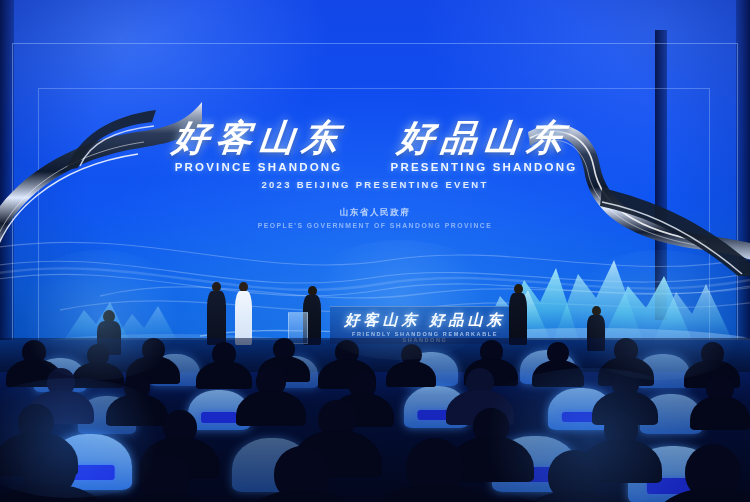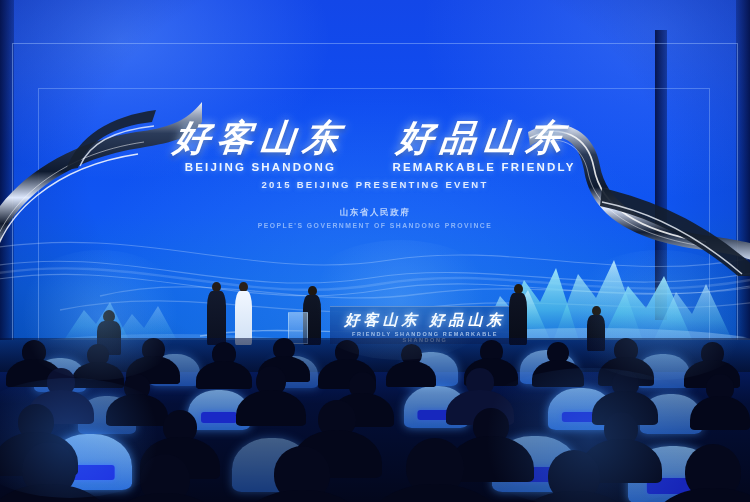--- a/index.html
+++ b/index.html
@@ -247,28 +247,28 @@
 
   <svg class="ribbon" style="left:600px;top:180px;" width="170" height="110" viewBox="0 0 170 110">
     <path d="M0,26 C 48,36 96,60 138,96 L 164,96 C 120,52 64,22 2,8 Z" fill="#131d2d" opacity=".92"></path>
     <path d="M2,22 C 52,32 100,58 142,94" fill="none" stroke="#f2f7ff" stroke-opacity=".8" stroke-width="1.5"></path>
   </svg>
 
   <div class="title-block">
     <div class="cn-row">
       <div class="cn-group">
         <div class="cn-main">好客山东</div>
-        <div class="en-main">BEIJING SHANDONG</div>
+        <div class="en-main">PROVINCE SHANDONG</div>
       </div>
       <div class="cn-group">
         <div class="cn-main">好品山东</div>
-        <div class="en-main">REMARKABLE FRIENDLY</div>
+        <div class="en-main">PRESENTING SHANDONG</div>
       </div>
     </div>
-    <div class="event-en">2015 BEIJING PRESENTING EVENT</div>
+    <div class="event-en">2023 BEIJING PRESENTING EVENT</div>
     <div class="org-cn">山东省人民政府</div>
     <div class="org-en">PEOPLE'S GOVERNMENT OF SHANDONG PROVINCE</div>
   </div>
 
   <svg class="mountains" width="750" height="120" viewBox="0 0 750 120" style="top:240px;">
     <defs>
       <linearGradient id="mtn" x1="0" y1="0" x2="0" y2="1">
         <stop offset="0%" stop-color="#a8ecfb" stop-opacity=".92"></stop>
         <stop offset="55%" stop-color="#4fc2e8" stop-opacity=".72"></stop>
         <stop offset="100%" stop-color="#1f7fd6" stop-opacity=".25"></stop>

